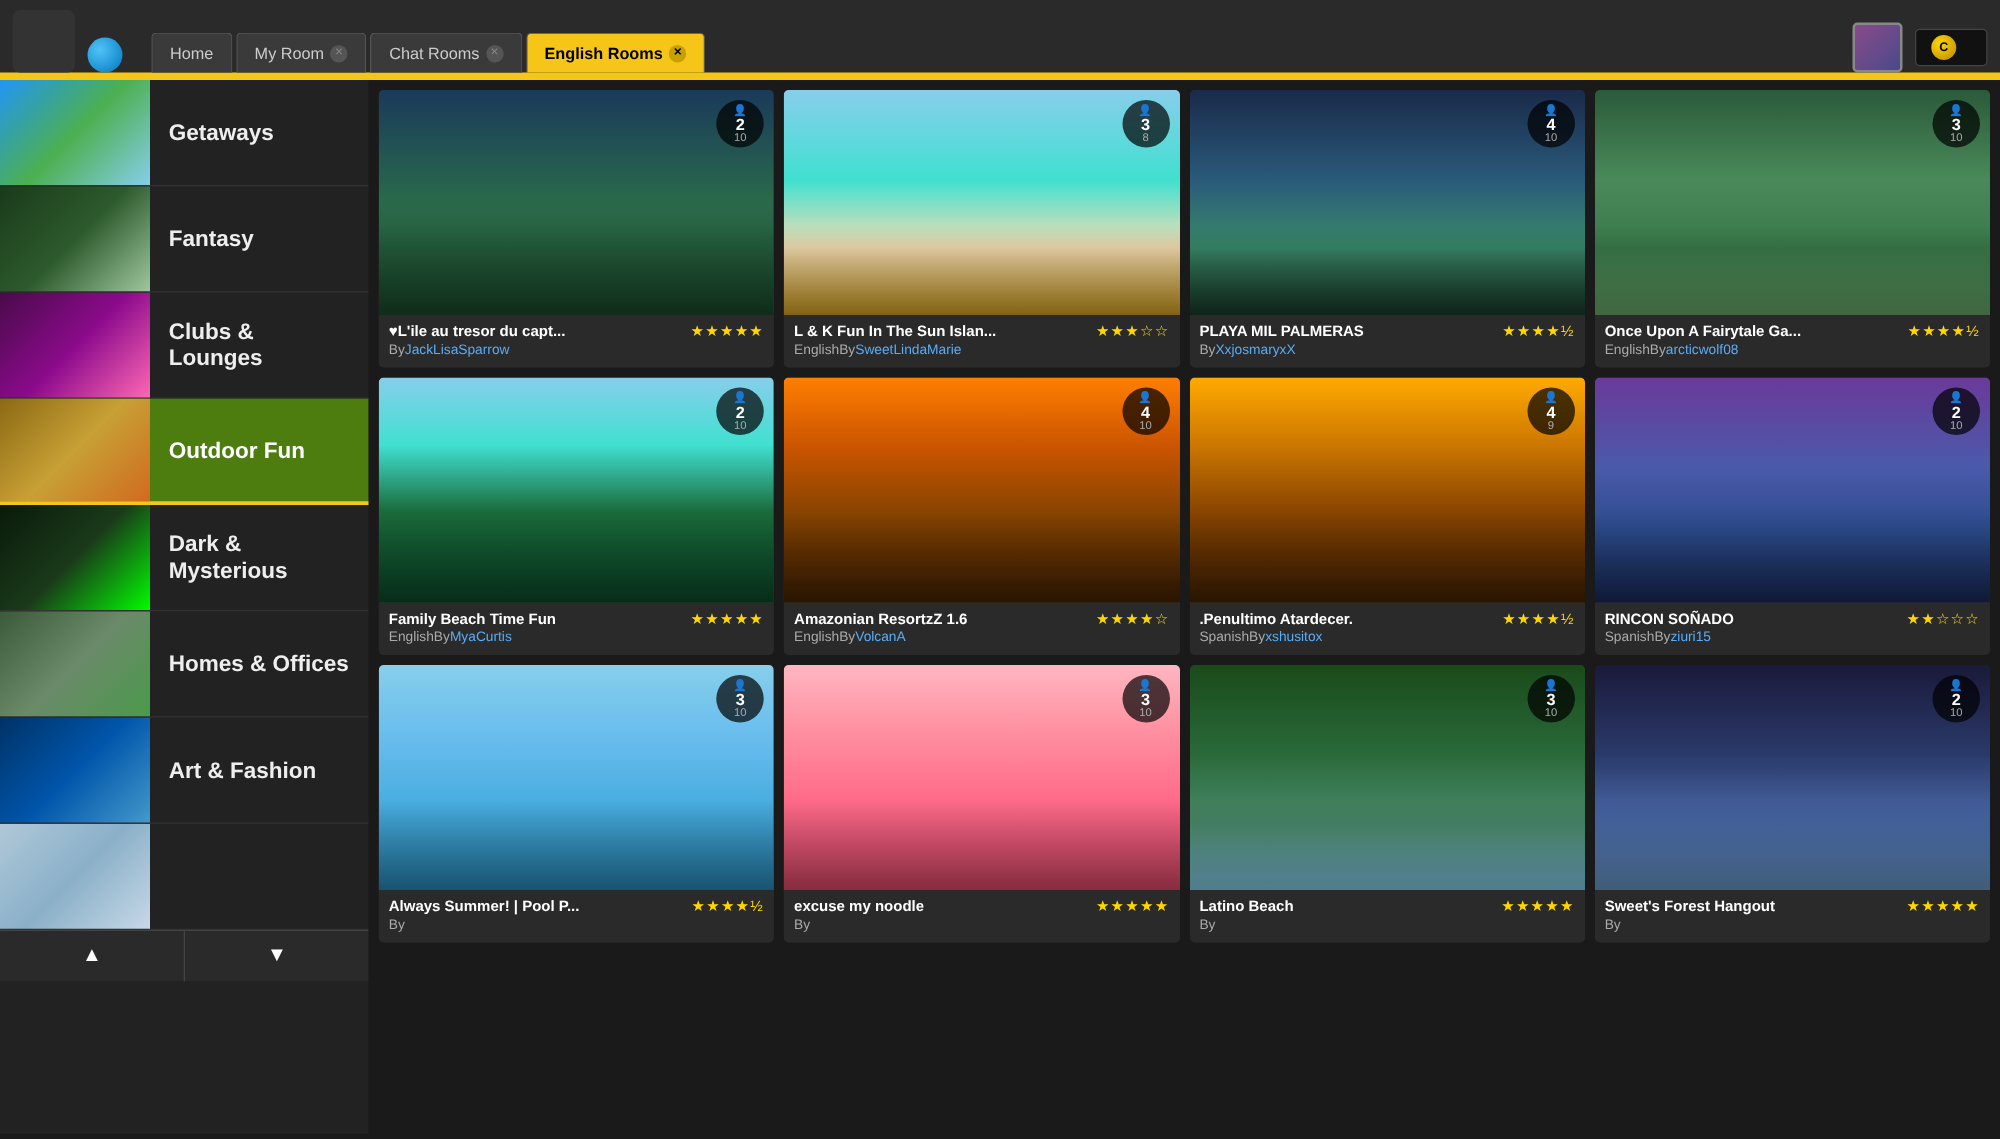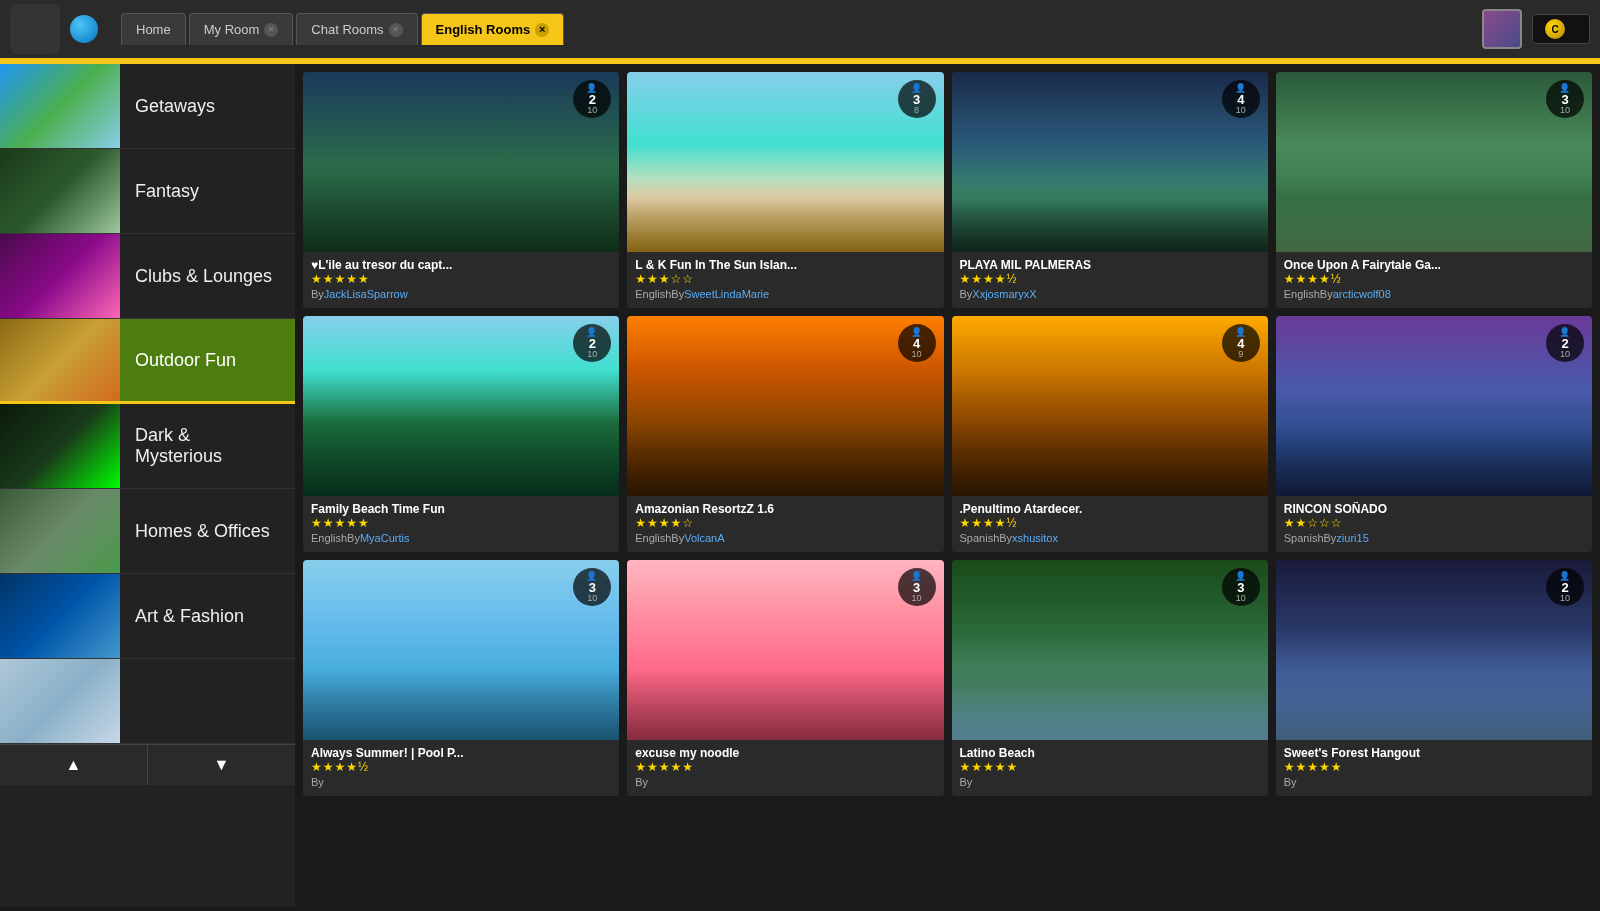--- a/index.html
+++ b/index.html
@@ -3,21 +3,21 @@
   <meta charset="utf-8">
   <style>
     * { margin: 0; padding: 0; box-sizing: border-box; }
     body { background: #1a1a1a; font-family: Arial, sans-serif; color: #fff; width: 1600px; height: 911px; overflow: hidden; }
 
     
     #topbar {
       background: #2a2a2a;
       height: 60px;
       display: flex;
-      align-items: center;
+      align-items: flex-end;
       padding: 0 10px;
       border-bottom: 2px solid #f5c518;
       position: relative;
     }
     #logo {
       width: 50px; height: 50px;
       background: #333;
       border-radius: 6px;
       display: flex; align-items: center; justify-content: center;
       font-weight: bold; font-size: 14px; color: #f5c518;
@@ -127,21 +127,21 @@
     .thumb-fantasy { background: linear-gradient(135deg, #1a3a1a, #2d5a2d, #a0c8a0); }
     .thumb-clubs { background: linear-gradient(135deg, #4a0a4a, #8b0a8b, #ff69b4); }
     .thumb-outdoor { background: linear-gradient(135deg, #8b6914, #c8a035, #d2691e); }
     .thumb-dark { background: linear-gradient(135deg, #0a1a0a, #1a3a1a, #00ff00); }
     .thumb-homes { background: linear-gradient(135deg, #3a5a3a, #6a8a6a, #4a9a4a); }
     .thumb-art { background: linear-gradient(135deg, #003366, #0055aa, #4499cc); }
     .thumb-seasons { background: linear-gradient(135deg, #b0c8d8, #8ab0c8, #c8d8e8); }
     .sidebar-label {
       padding: 0 15px;
       font-size: 18px;
-      font-weight: normal;
+      font-weight: bold;
       color: #eee;
       flex: 1;
     }
     .sidebar-selected { background: #4d7c0f; }
 
     
     #sidebar-nav {
       display: flex;
       border-top: 1px solid #444;
     }
@@ -217,23 +217,22 @@
     }
     .occ-num { font-size: 13px; font-weight: bold; color: #fff; line-height: 1; }
     .occ-total { font-size: 9px; color: #aaa; line-height: 1; }
     .occ-icon { font-size: 9px; color: #aaa; }
 
     .room-info {
       padding: 6px 8px 8px;
       background: #2a2a2a;
     }
     .room-name-row {
-      display: flex; align-items: flex-start; justify-content: space-between;
+      display: flex; align-items: flex-end; justify-content: space-between;
       margin-bottom: 2px;
-      flex-direction: column;
     }
     .room-name {
       font-size: 12px; font-weight: bold; color: #fff;
       white-space: nowrap; overflow: hidden; text-overflow: ellipsis;
       max-width: 55%;
     }
     .room-stars { color: #ffd700; font-size: 12px; letter-spacing: 1px; }
     .room-meta {
       font-size: 11px; color: #aaa;
       display: flex; gap: 0;

